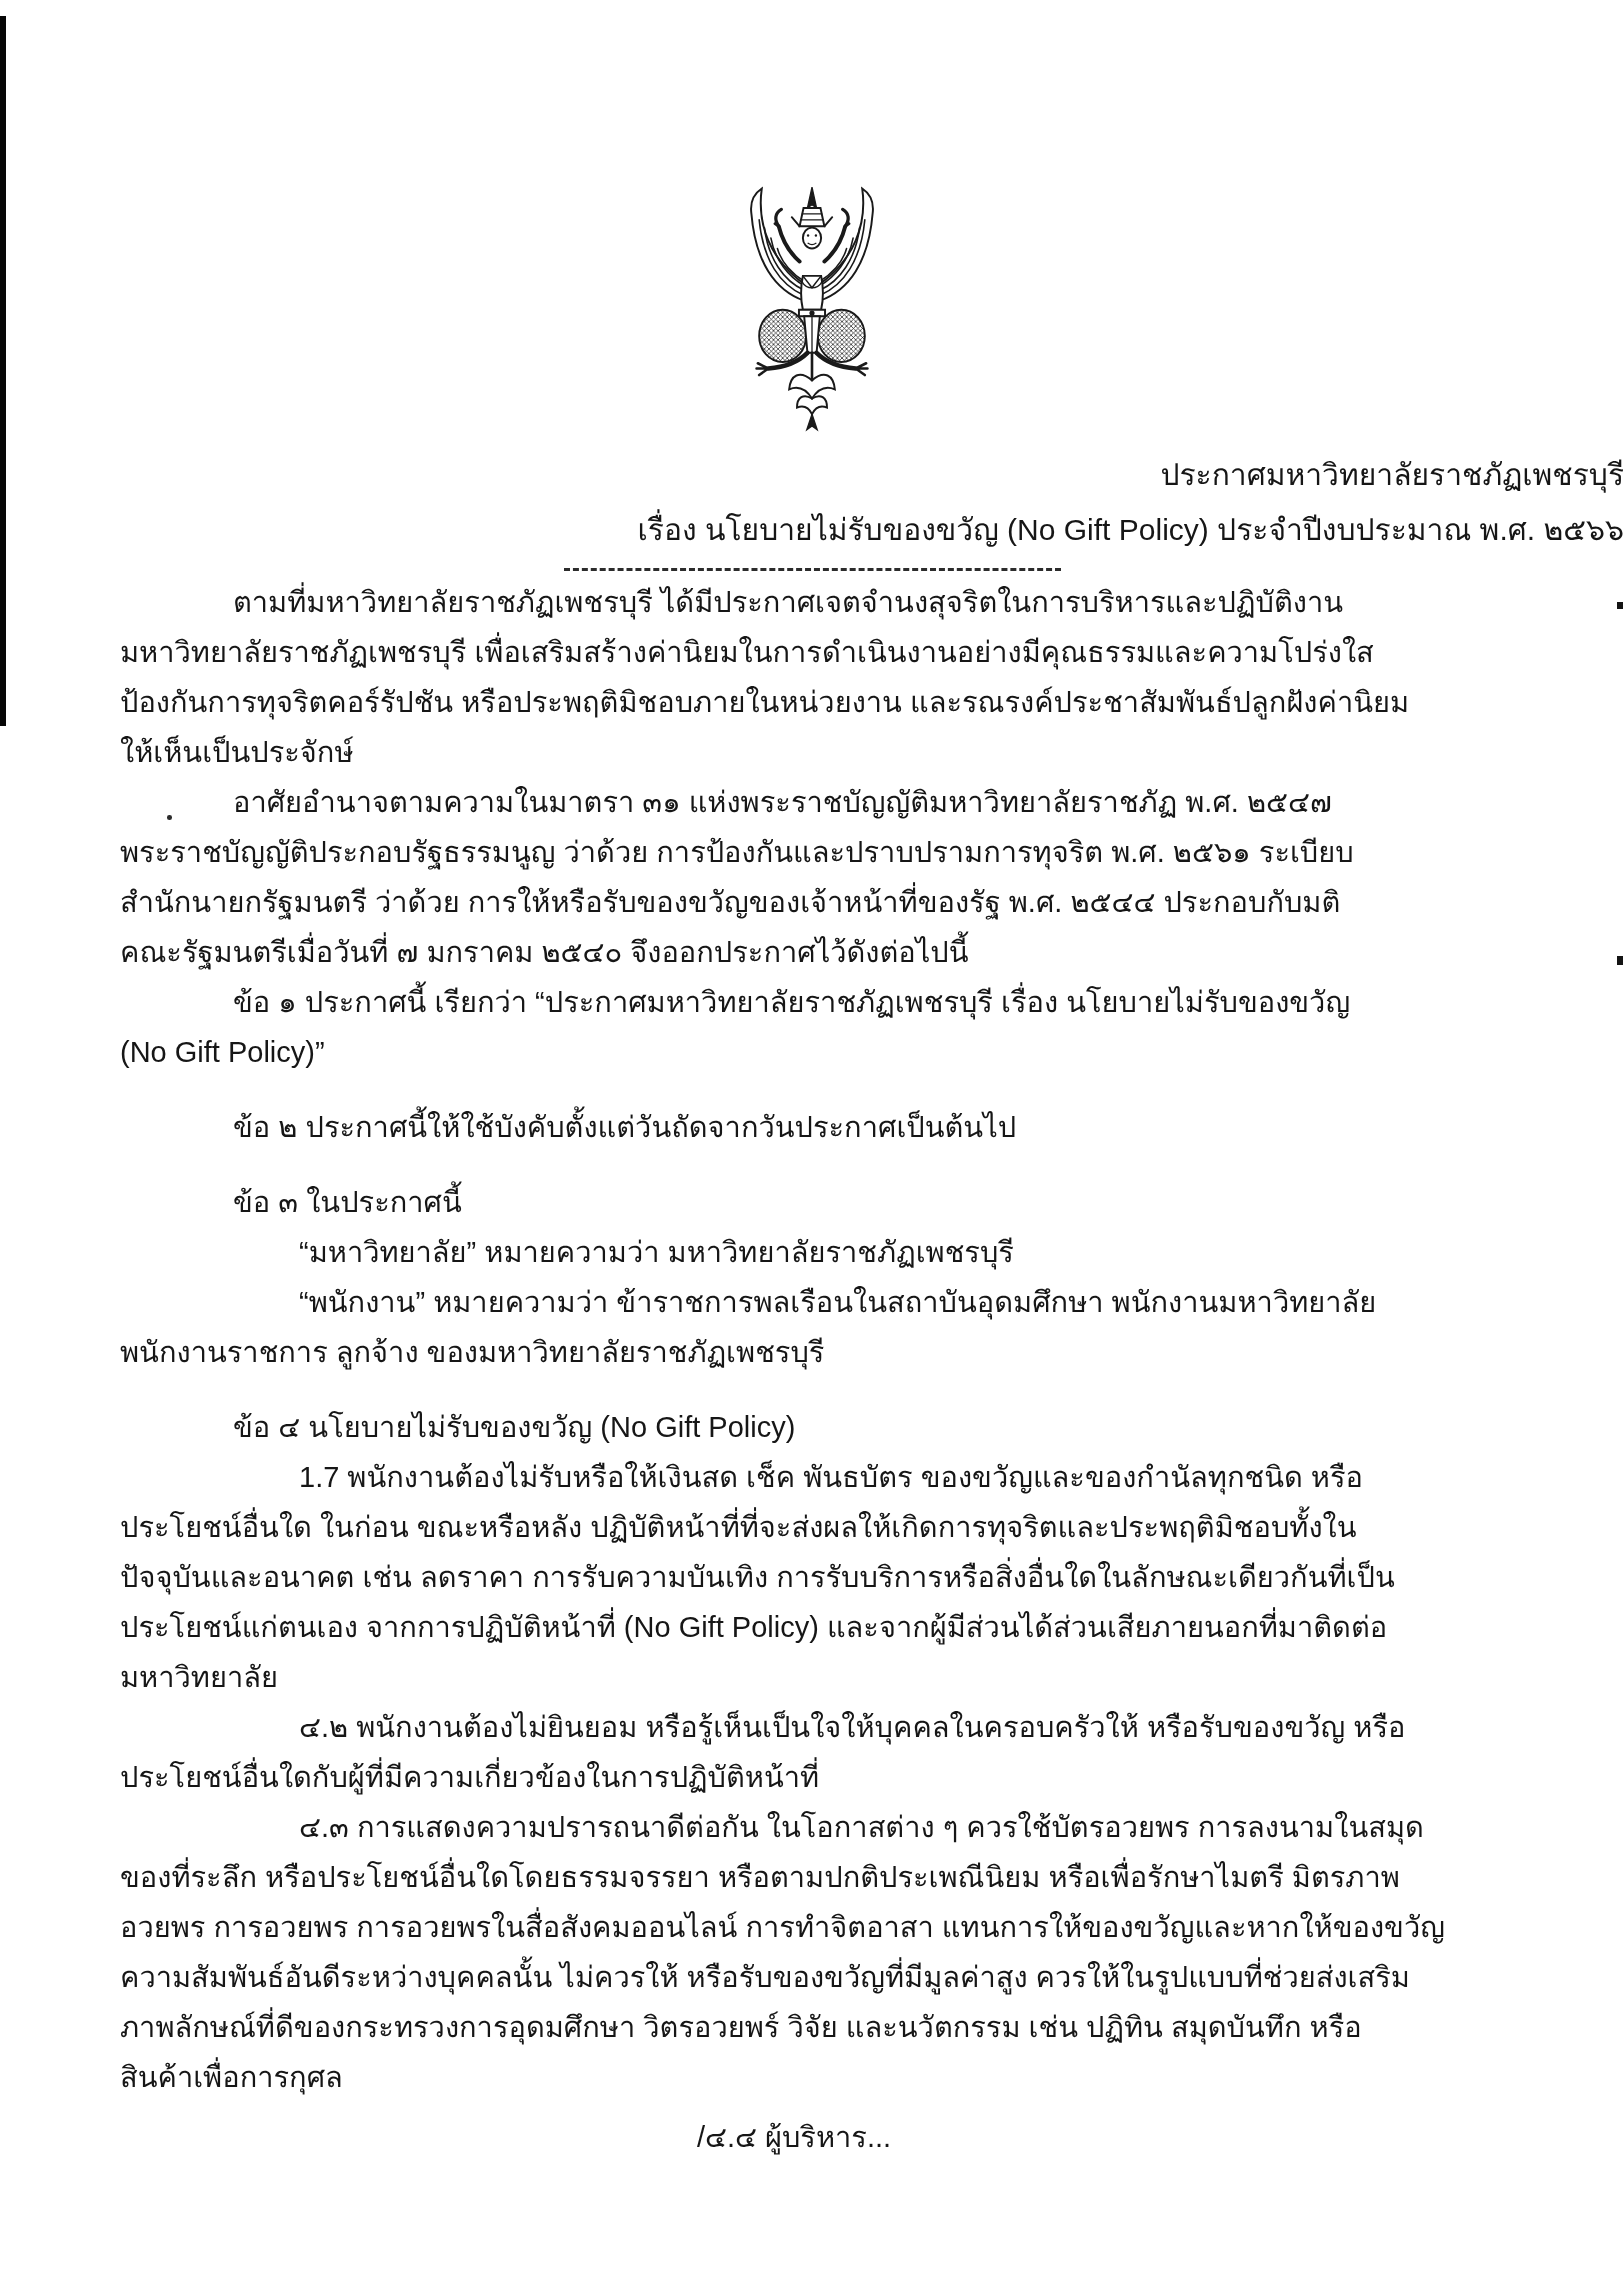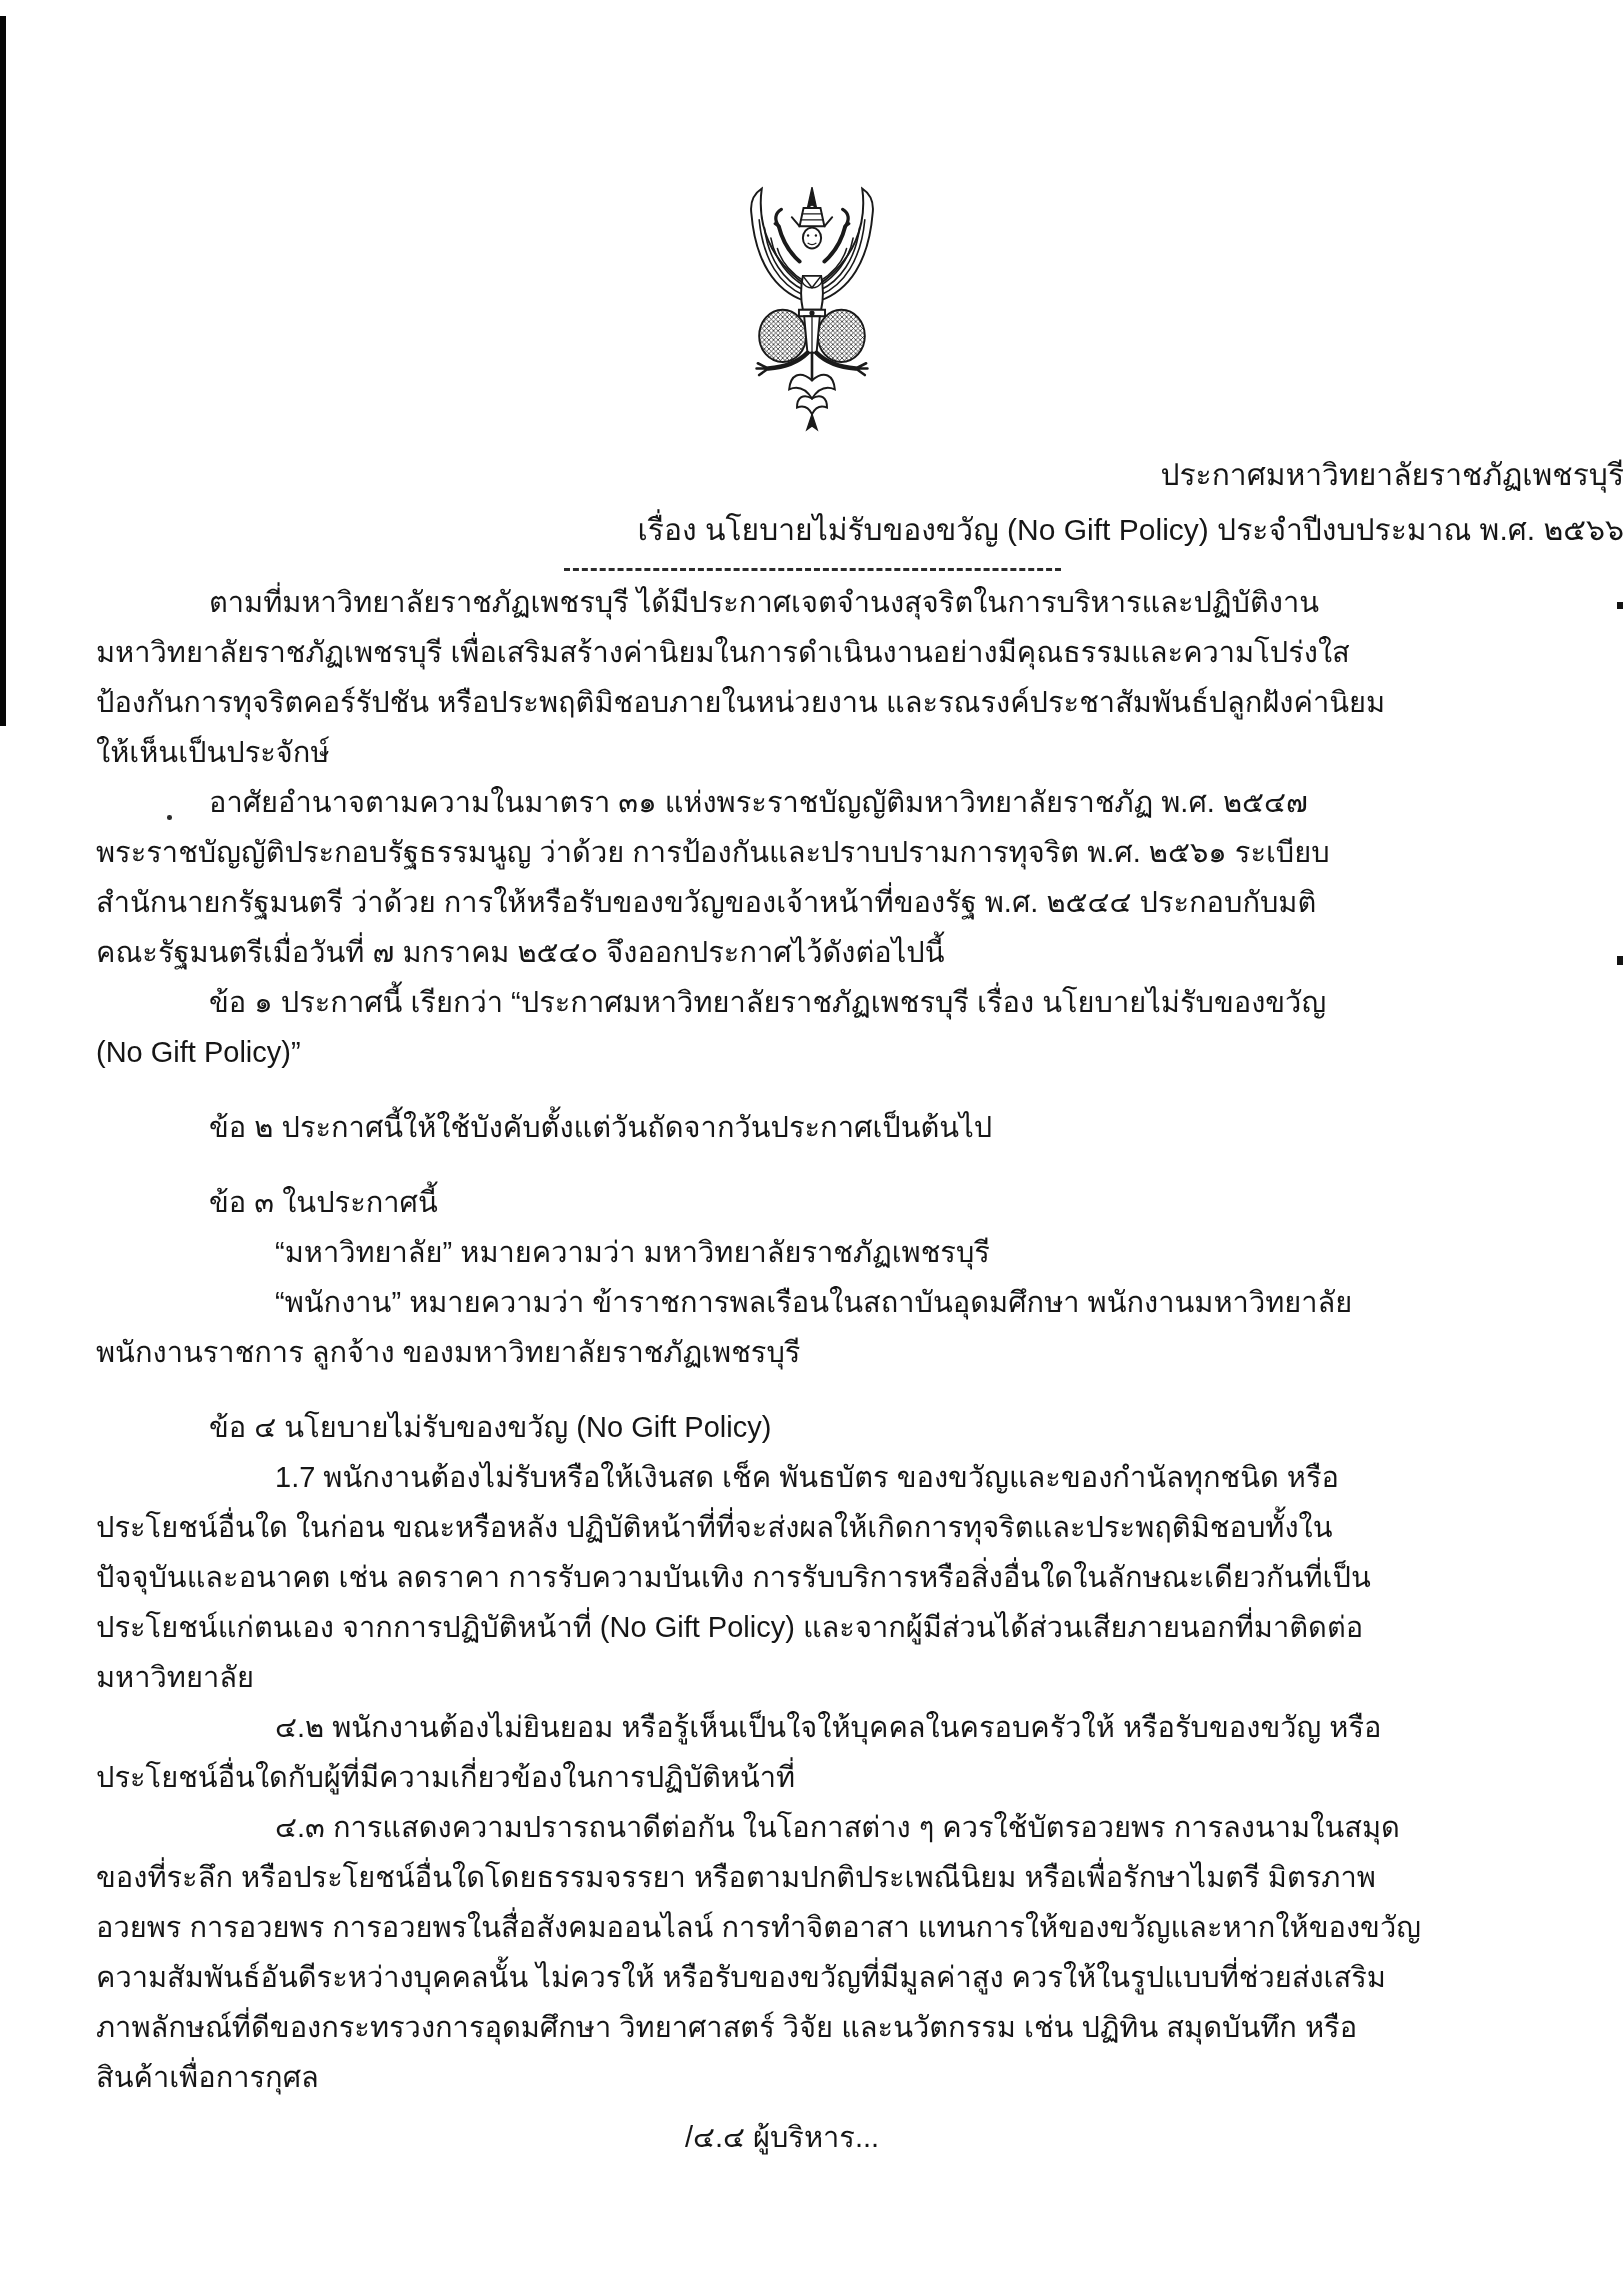--- a/index.html
+++ b/index.html
@@ -17,21 +17,21 @@
   .ink-dot{position:absolute;left:167px;top:815px;width:4.6px;height:4.6px;border-radius:50%;background:#2b2b2b}
   .edge-tick{position:absolute;right:0;width:7.2px;background:#141414}
   .edge-tick.t1{top:602px;height:7.2px}
   .edge-tick.t2{top:956px;height:8.5px}
   
   .emblem{width:150px;height:249px;margin:184px auto 0;display:block}
   
   .title-block{text-align:right;font-size:30px;line-height:55px;margin-top:14.4px}
   .divider{width:497px;height:0;margin:10.5px auto 6.5px;border-top:3.3px dashed #2c2c2c}
   
-  .content{padding:0 156px 0 96px;font-size:29px;line-height:50px}
+  .content{padding:0 156px 0 120px;font-size:29px;line-height:50px}
   .blk .line{white-space:nowrap}
   .blk.ind-a .line:first-child{text-indent:113px}
   .blk.ind-b .line:first-child{text-indent:179px}
   .gap{margin-top:25px}
   .footer-note{margin-top:9.2px;text-align:center;font-size:29px;line-height:50px}
 </style>
 </head>
 <body>
 
 <div class="page">
@@ -152,20 +152,20 @@
       </div>
     <div class="blk ind-b">
         <div class="line">๔.๒ พนักงานต้องไม่ยินยอม หรือรู้เห็นเป็นใจให้บุคคลในครอบครัวให้ หรือรับของขวัญ หรือ</div>
         <div class="line">ประโยชน์อื่นใดกับผู้ที่มีความเกี่ยวข้องในการปฏิบัติหน้าที่</div>
       </div>
     <div class="blk ind-b">
         <div class="line">๔.๓ การแสดงความปรารถนาดีต่อกัน ในโอกาสต่าง ๆ ควรใช้บัตรอวยพร การลงนามในสมุด</div>
         <div class="line">ของที่ระลึก หรือประโยชน์อื่นใดโดยธรรมจรรยา หรือตามปกติประเพณีนิยม หรือเพื่อรักษาไมตรี มิตรภาพ</div>
         <div class="line">อวยพร การอวยพร การอวยพรในสื่อสังคมออนไลน์ การทำจิตอาสา แทนการให้ของขวัญและหากให้ของขวัญ</div>
         <div class="line">ความสัมพันธ์อันดีระหว่างบุคคลนั้น ไม่ควรให้ หรือรับของขวัญที่มีมูลค่าสูง ควรให้ในรูปแบบที่ช่วยส่งเสริม</div>
-        <div class="line">ภาพลักษณ์ที่ดีของกระทรวงการอุดมศึกษา วิทยาศาสตร์ วิจัย และนวัตกรรม เช่น ปฏิทิน สมุดบันทึก หรือ</div>
+        <div class="line">ภาพลักษณ์ที่ดีของกระทรวงการอุดมศึกษา วิตรอวยพร์ วิจัย และนวัตกรรม เช่น ปฏิทิน สมุดบันทึก หรือ</div>
         <div class="line">สินค้าเพื่อการกุศล</div>
       </div>
     <div class="footer-note">/๔.๔ ผู้บริหาร...</div>
   </div>
 
 </div>
 
 
 </body></html>

